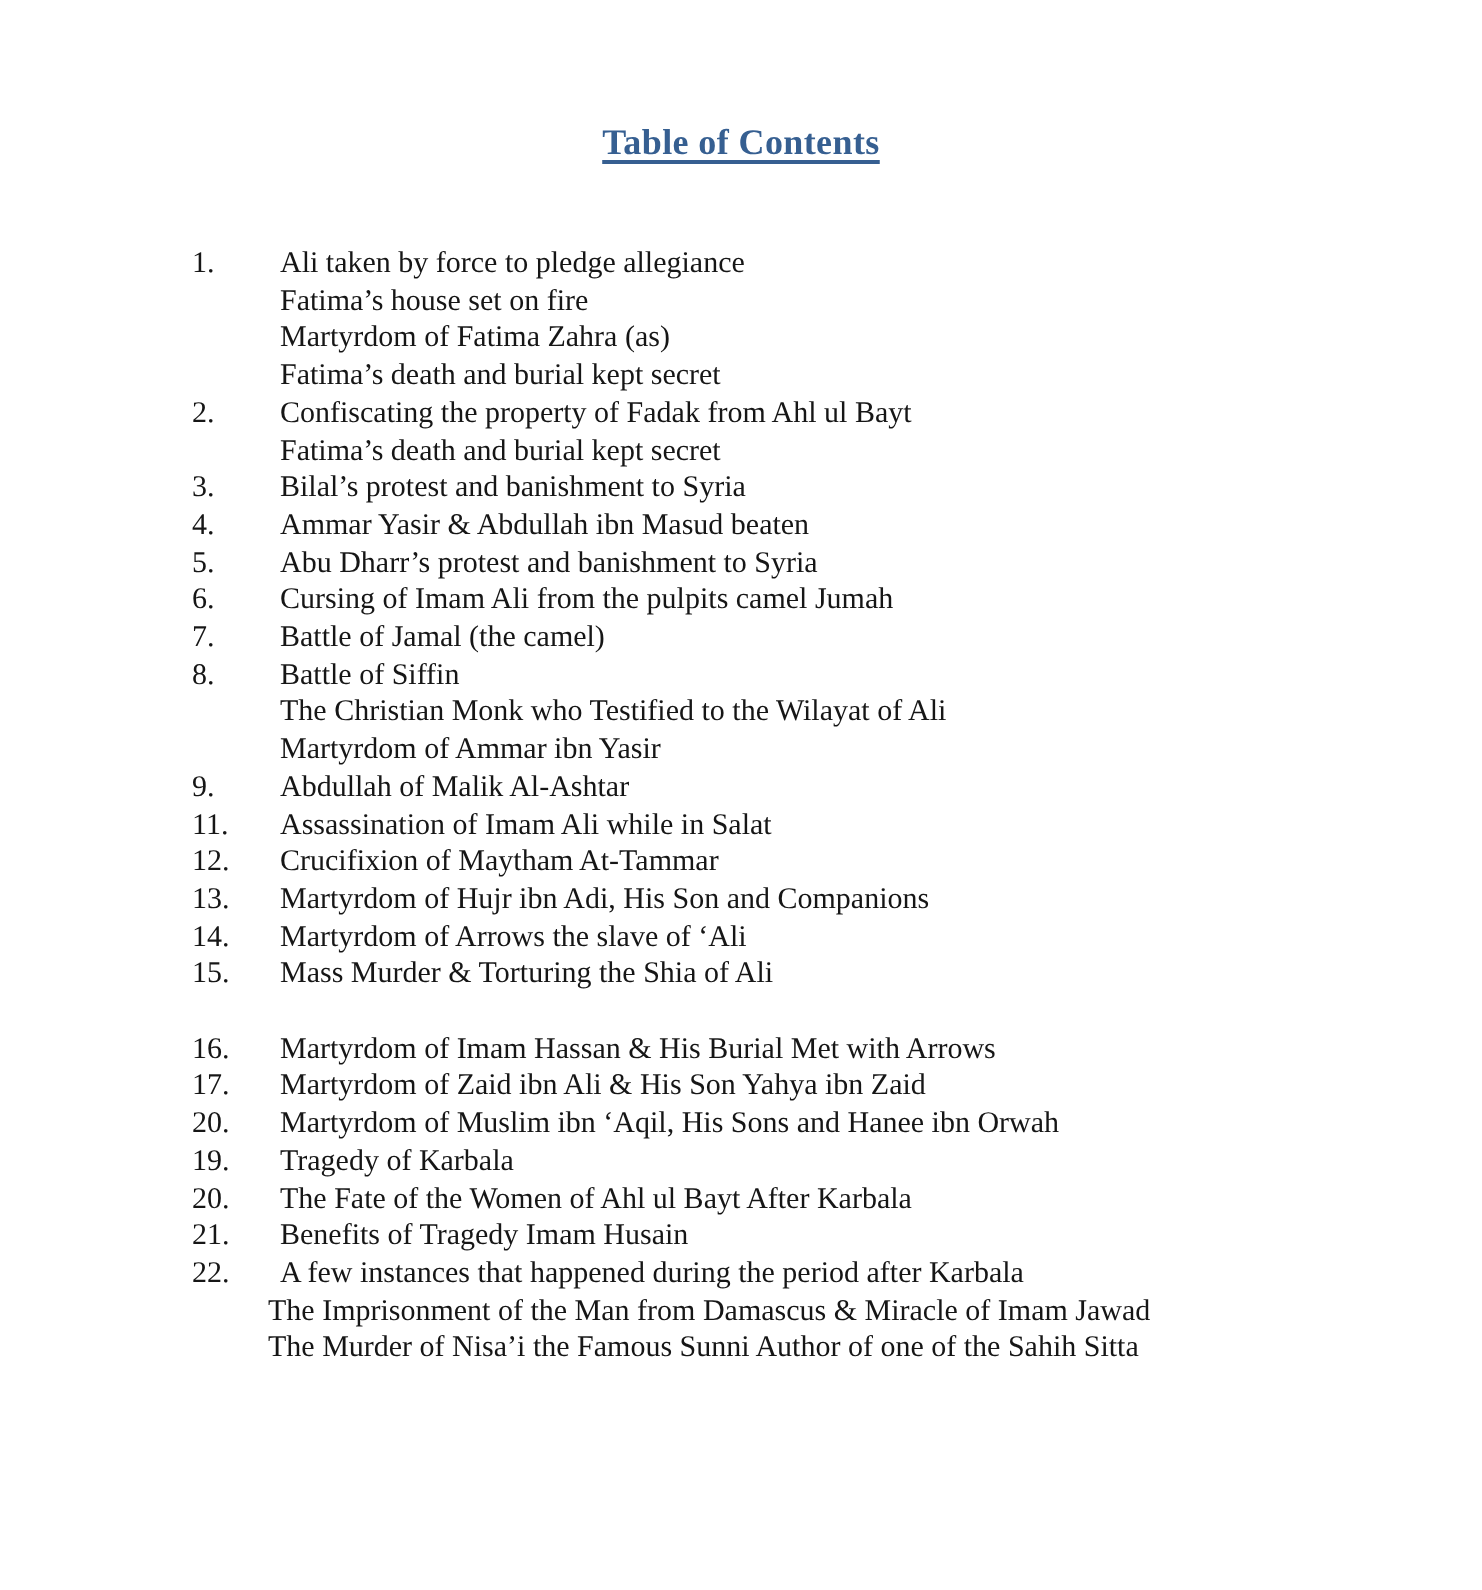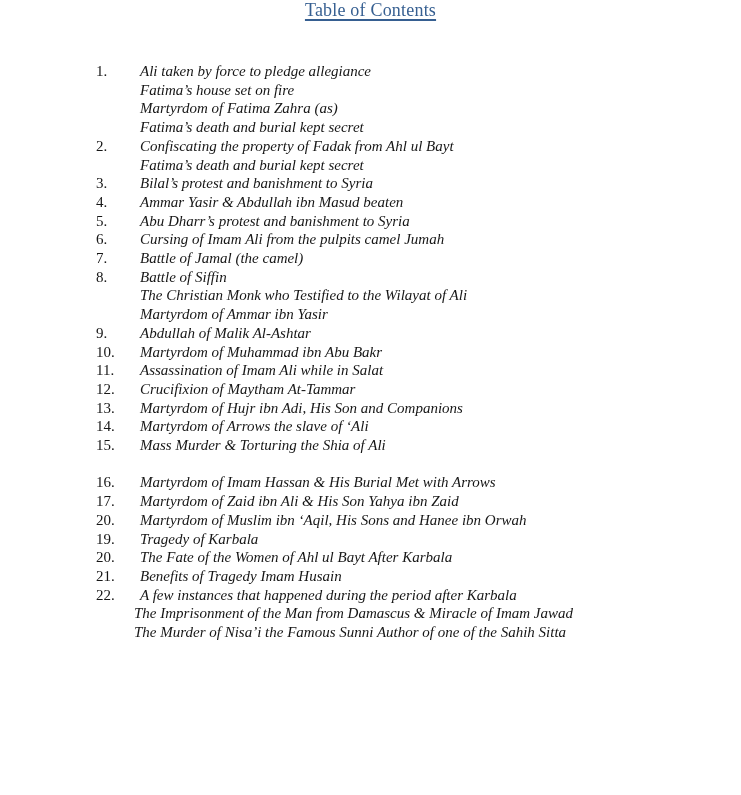--- a/index.html
+++ b/index.html
@@ -10,25 +10,26 @@
   .page {
     position: relative;
     width: 741px;
     height: 795px;
     background: var(--bg, #ffffff);
     overflow: hidden;
     font-family: "Liberation Serif", "DejaVu Serif", serif;
   }
   .doc-title {
     margin: 0;
+    padding-top: 61px;
     text-align: center;
     font-family: "Liberation Serif", "DejaVu Serif", serif;
     font-size: 18px;
     line-height: 21px;
-    font-weight: normal;
+    font-weight: bold;
     color: var(--title-color, #365F91);
     text-decoration: underline;
     text-underline-offset: 3px;
     text-decoration-thickness: 1.5px;
     letter-spacing: 0.2px;
   }
   .toc {
     margin-top: 41px;
     padding-left: 96px;
     padding-right: 20px;
@@ -40,21 +41,20 @@
     display: flex;
     align-items: baseline;
   }
   .toc-row .num {
     flex: 0 0 44px;
     width: 44px;
   }
   .toc-row .txt {
     flex: 1 1 auto;
     white-space: nowrap;
-    font-style: italic;
   }
   .toc-row.spacer {
     height: 18.7px;
   }
   .toc-row.outdent .txt {
     margin-left: -6px;
   }
 </style>
 </head>
 <body>
@@ -117,24 +117,20 @@
       </div>
       <div class="toc-row">
         <span class="num"></span>
         <span class="txt">Martyrdom of Ammar ibn Yasir</span>
       </div>
       <div class="toc-row">
         <span class="num">9.</span>
         <span class="txt">Abdullah of Malik Al-Ashtar</span>
       </div>
       <div class="toc-row">
-        <span class="num">10.</span>
-        <span class="txt">Martyrdom of Muhammad ibn Abu Bakr</span>
-      </div>
-      <div class="toc-row">
         <span class="num">11.</span>
         <span class="txt">Assassination of Imam Ali while in Salat</span>
       </div>
       <div class="toc-row">
         <span class="num">12.</span>
         <span class="txt">Crucifixion of Maytham At-Tammar</span>
       </div>
       <div class="toc-row">
         <span class="num">13.</span>
         <span class="txt">Martyrdom of Hujr ibn Adi, His Son and Companions</span>

